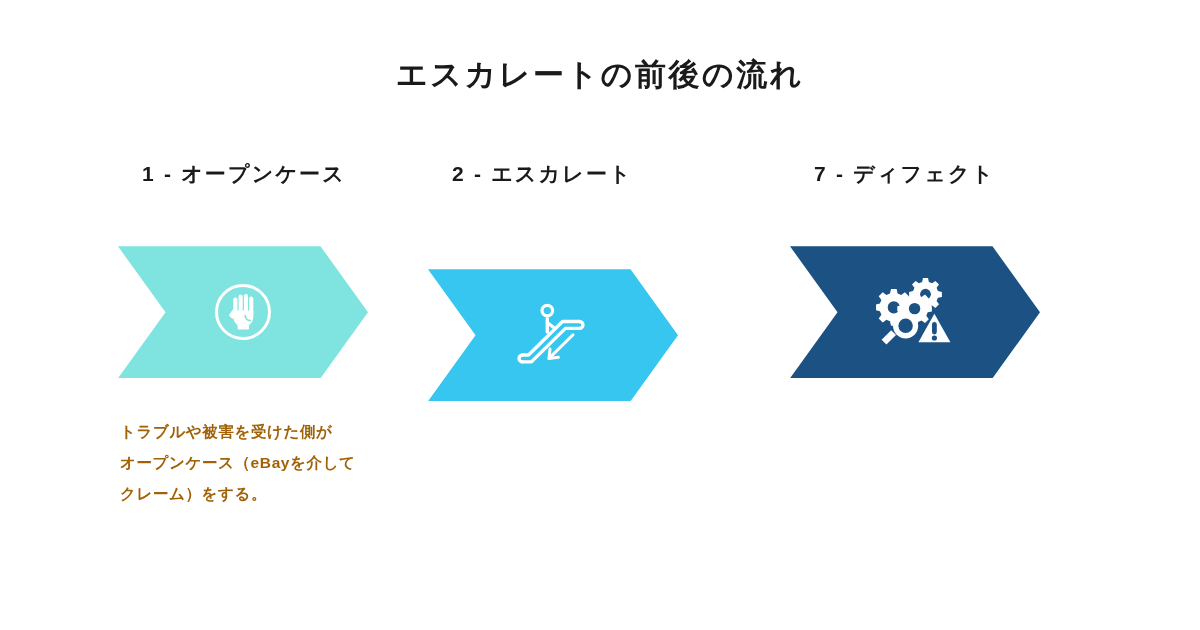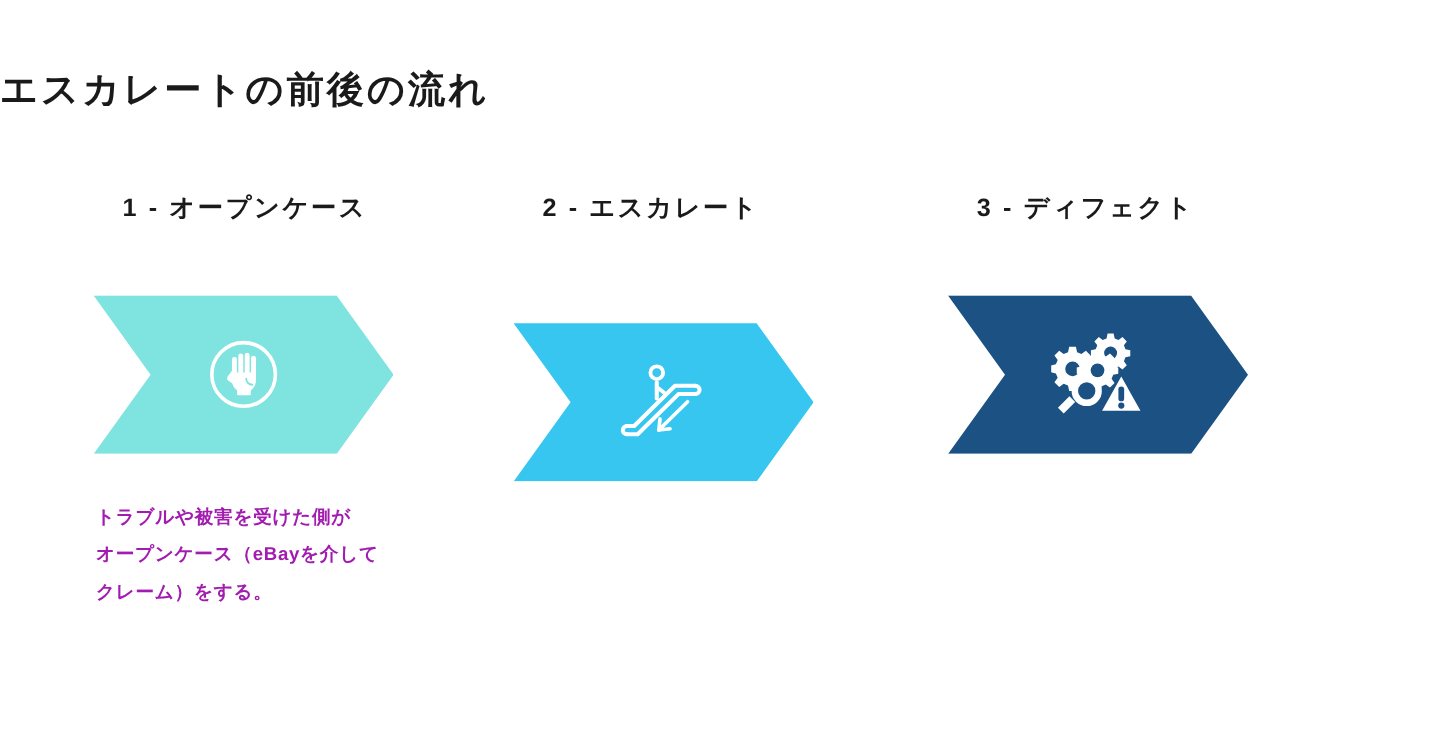--- a/index.html
+++ b/index.html
@@ -22,21 +22,21 @@
     height: 630px;
     box-sizing: border-box;
   }
 
   
   .title-wrap {
     position: absolute;
     top: 56px;
     left: 0;
     width: 1200px;
-    text-align: left;
+    text-align: center;
   }
   .title {
     font-size: 31px;
     font-weight: bold;
     letter-spacing: 2.5px;
     color: #1A1A1A;
     line-height: 1.2;
     margin: 0;
   }
 
@@ -50,21 +50,21 @@
     flex-direction: row;
     justify-content: flex-start;
   }
   .col {
     width: 365px;
     display: flex;
     flex-direction: column;
     align-items: flex-start;
     box-sizing: border-box;
   }
-  .col-1 { padding-left: 78px; }
+  .col-1 { padding-left: 118px; }
   .col-2 { padding-left: 63px; gap: 23px; }
   .col-3 { padding-left: 60px; }
 
   .step-heading {
     font-size: 21px;
     font-weight: bold;
     letter-spacing: 2.2px;
     color: #1A1A1A;
     line-height: 1.3;
     margin: 0 0 0 24px;
@@ -103,21 +103,21 @@
     display: block;
   }
 
   
   .body-text {
     margin: 38px 0 0 2px;
     font-size: 15.5px;
     font-weight: bold;
     line-height: 2.0;
     letter-spacing: 0.6px;
-    color: #a21caf;
+    color: #a16207;
     max-width: 300px;
     white-space: pre-line;
   }
 </style>
 </head>
 <body>
 
 <div class="page">
 
   <div class="title-wrap">
@@ -178,21 +178,21 @@
 
             <path d="M57.0 33.8 L33.0 57.4" fill="none" stroke="#FFFFFF" stroke-width="3.0" stroke-linecap="round"></path>
             <path d="M33.0 57.4 L42.4 56.3 M33.0 57.4 L34.0 48.1" fill="none" stroke="#FFFFFF" stroke-width="3.0" stroke-linecap="round"></path>
           </svg>
         </div>
       </div>
 
     </div>
 
     <div class="col col-3">
-      <div class="step-heading">3 - ディフェクト</div>
+      <div class="step-heading">7 - ディフェクト</div>
 
       <div class="chevron-band">
         <div class="chevron chev-3"></div>
         <div class="chevron-icon">
           <svg width="78" height="74" viewBox="0 0 78 74" aria-hidden="true">
             <g fill="#FFFFFF">
 
               <path d="M47.0 3.0 l5.0 0 0.9 4.0 3.2 1.3 3.3 -2.4 3.6 3.6 -2.4 3.3 1.3 3.2 4.0 0.9 0 5.0 -4.0 0.9 -1.3 3.2 2.4 3.3 -3.6 3.6 -3.3 -2.4 -3.2 1.3 -0.9 4.0 -5.0 0 -0.9 -4.0 -3.2 -1.3 -3.3 2.4 -3.6 -3.6 2.4 -3.3 -1.3 -3.2 -4.0 -0.9 0 -5.0 4.0 -0.9 1.3 -3.2 -2.4 -3.3 3.6 -3.6 3.3 2.4 3.2 -1.3 Z"></path>
               <circle cx="49.5" cy="19.2" r="5.4" fill="#1B5283"></circle>
 

